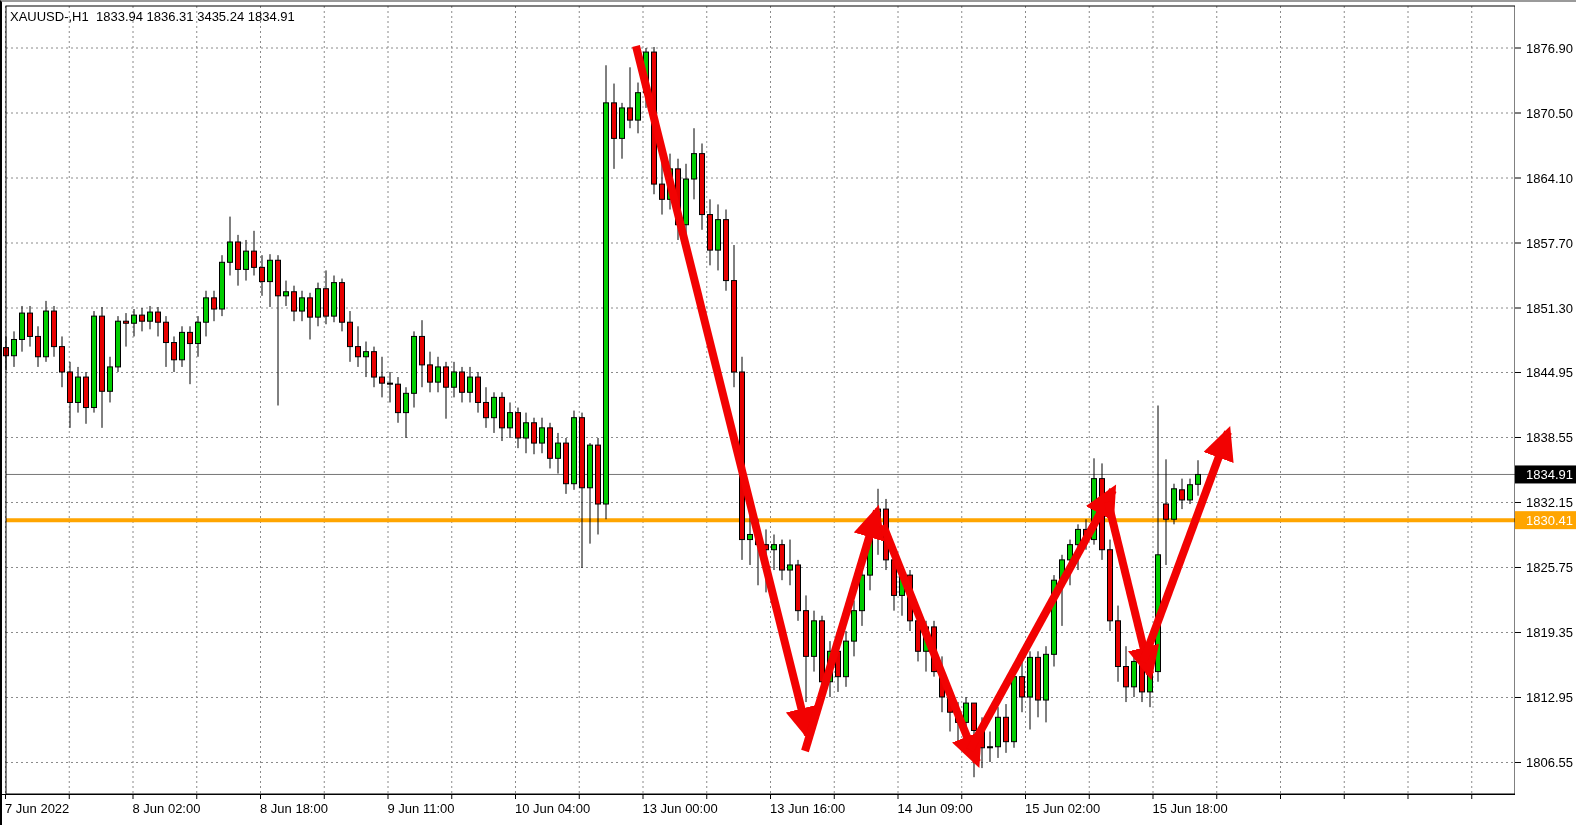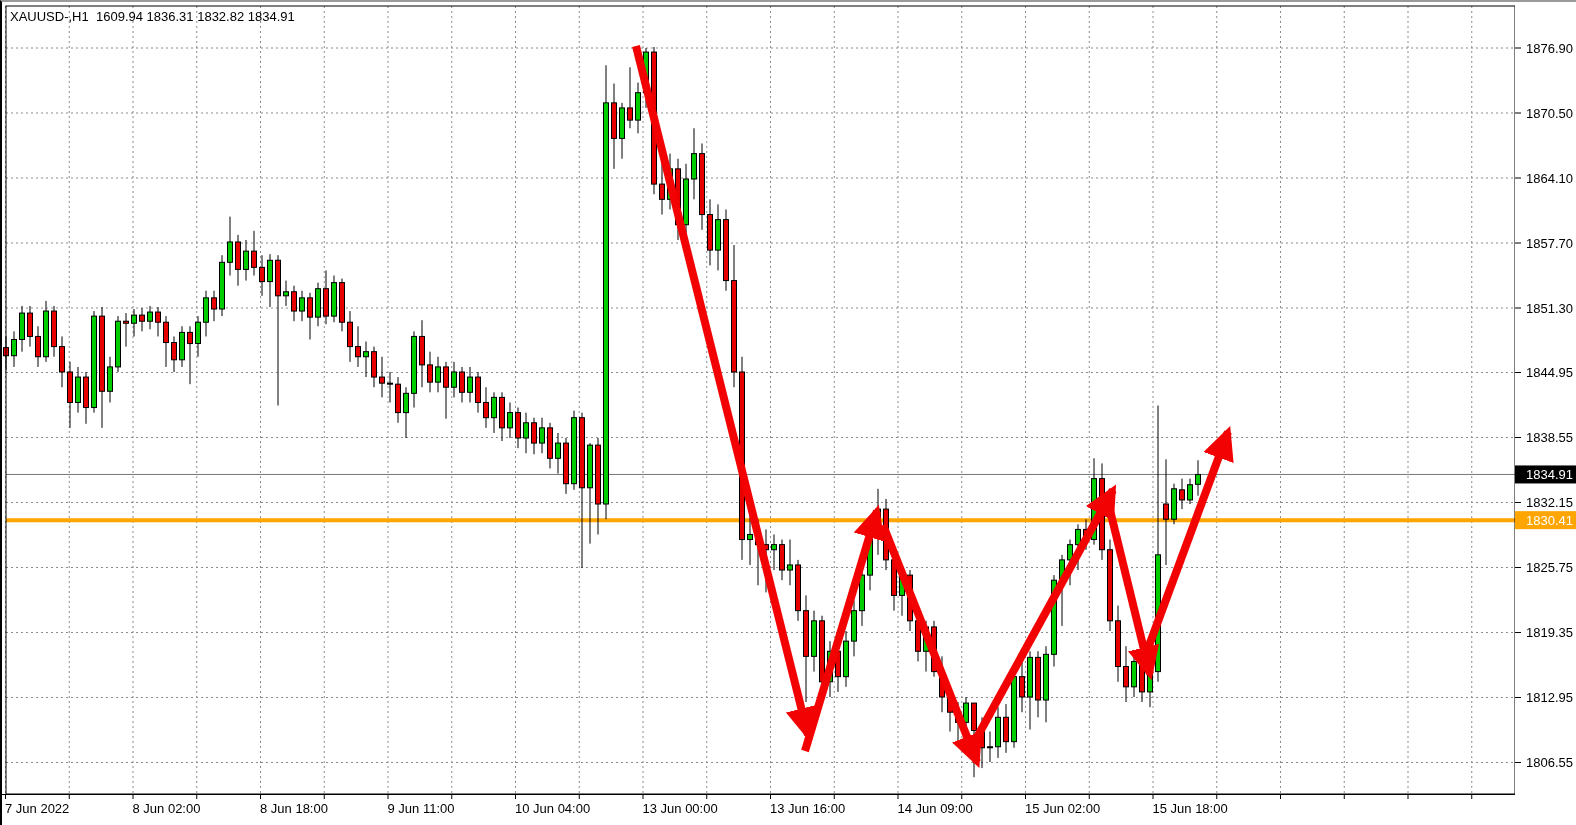--- a/index.html
+++ b/index.html
@@ -439,14 +439,14 @@
         <text x="258" y="811" font-size="13" fill="#000">8 Jun 18:00</text>
         <text x="385.5" y="811" font-size="13" fill="#000">9 Jun 11:00</text>
         <text x="513" y="811" font-size="13" fill="#000">10 Jun 04:00</text>
         <text x="640.5" y="811" font-size="13" fill="#000">13 Jun 00:00</text>
         <text x="768" y="811" font-size="13" fill="#000">13 Jun 16:00</text>
         <text x="895.5" y="811" font-size="13" fill="#000">14 Jun 09:00</text>
         <text x="1023" y="811" font-size="13" fill="#000">15 Jun 02:00</text>
         <text x="1150.5" y="811" font-size="13" fill="#000">15 Jun 18:00</text>
       </g>
     </svg>
-  <div id="chart-title">XAUUSD-,H1  1609.94 1836.31 1832.82 1834.91</div>
+  <div id="chart-title">XAUUSD-,H1  1833.94 1836.31 3435.24 1834.91</div>
 </div>
 
 </body></html>

